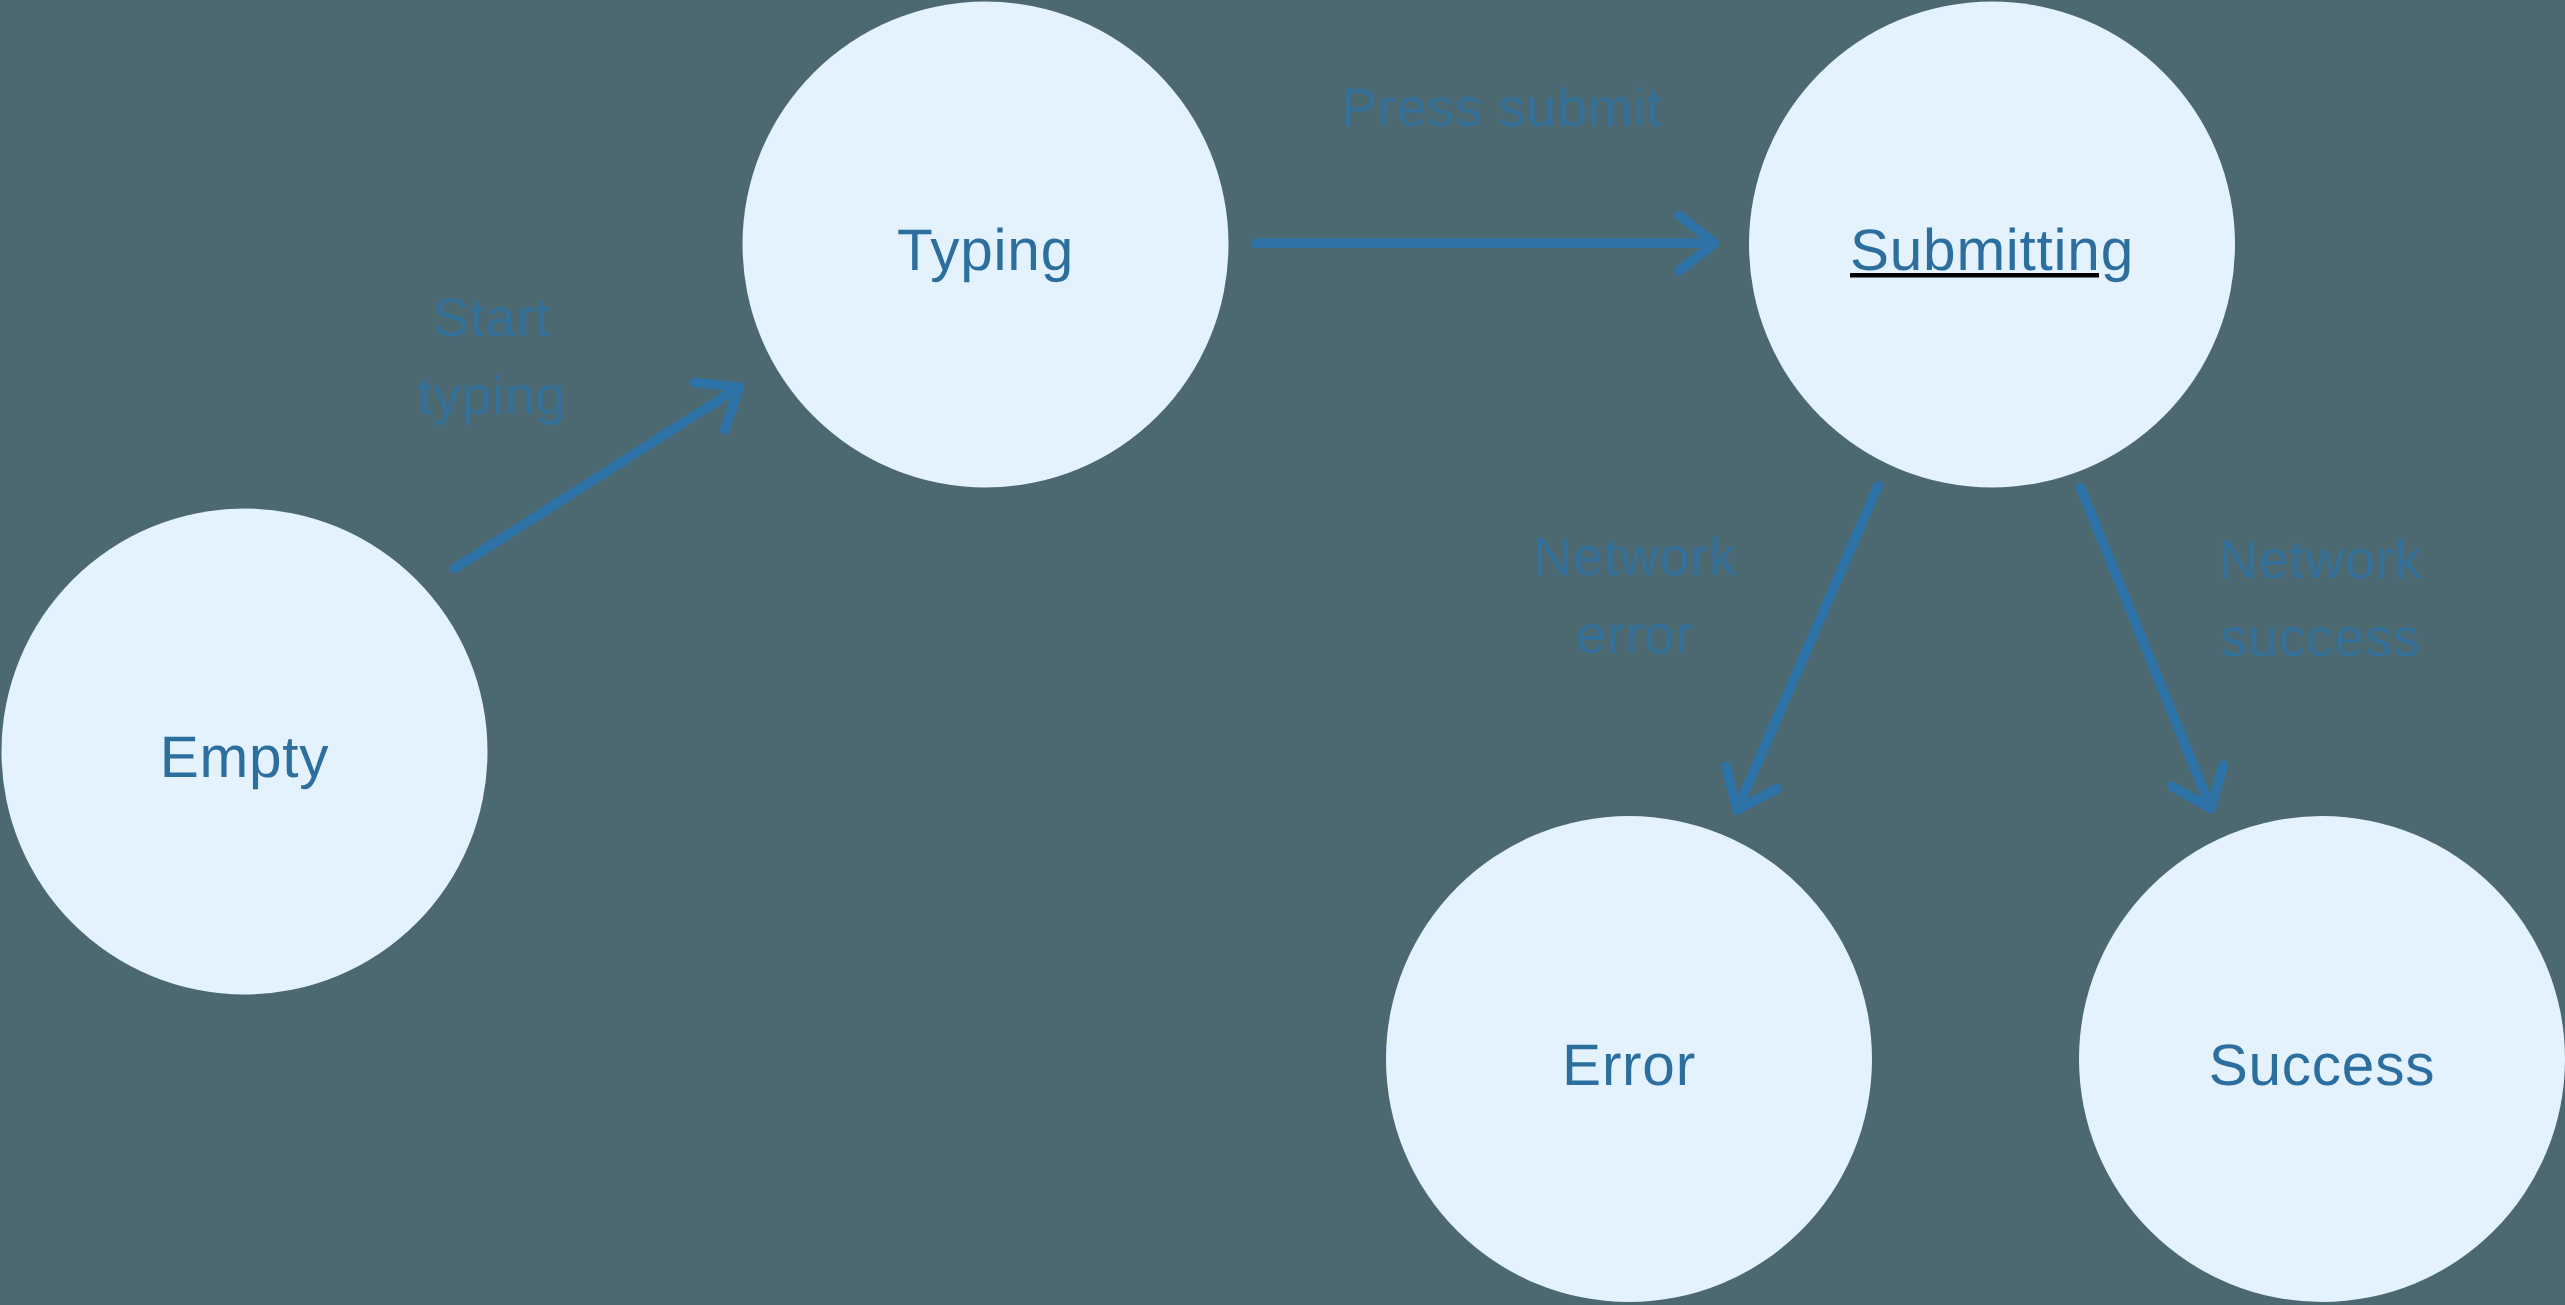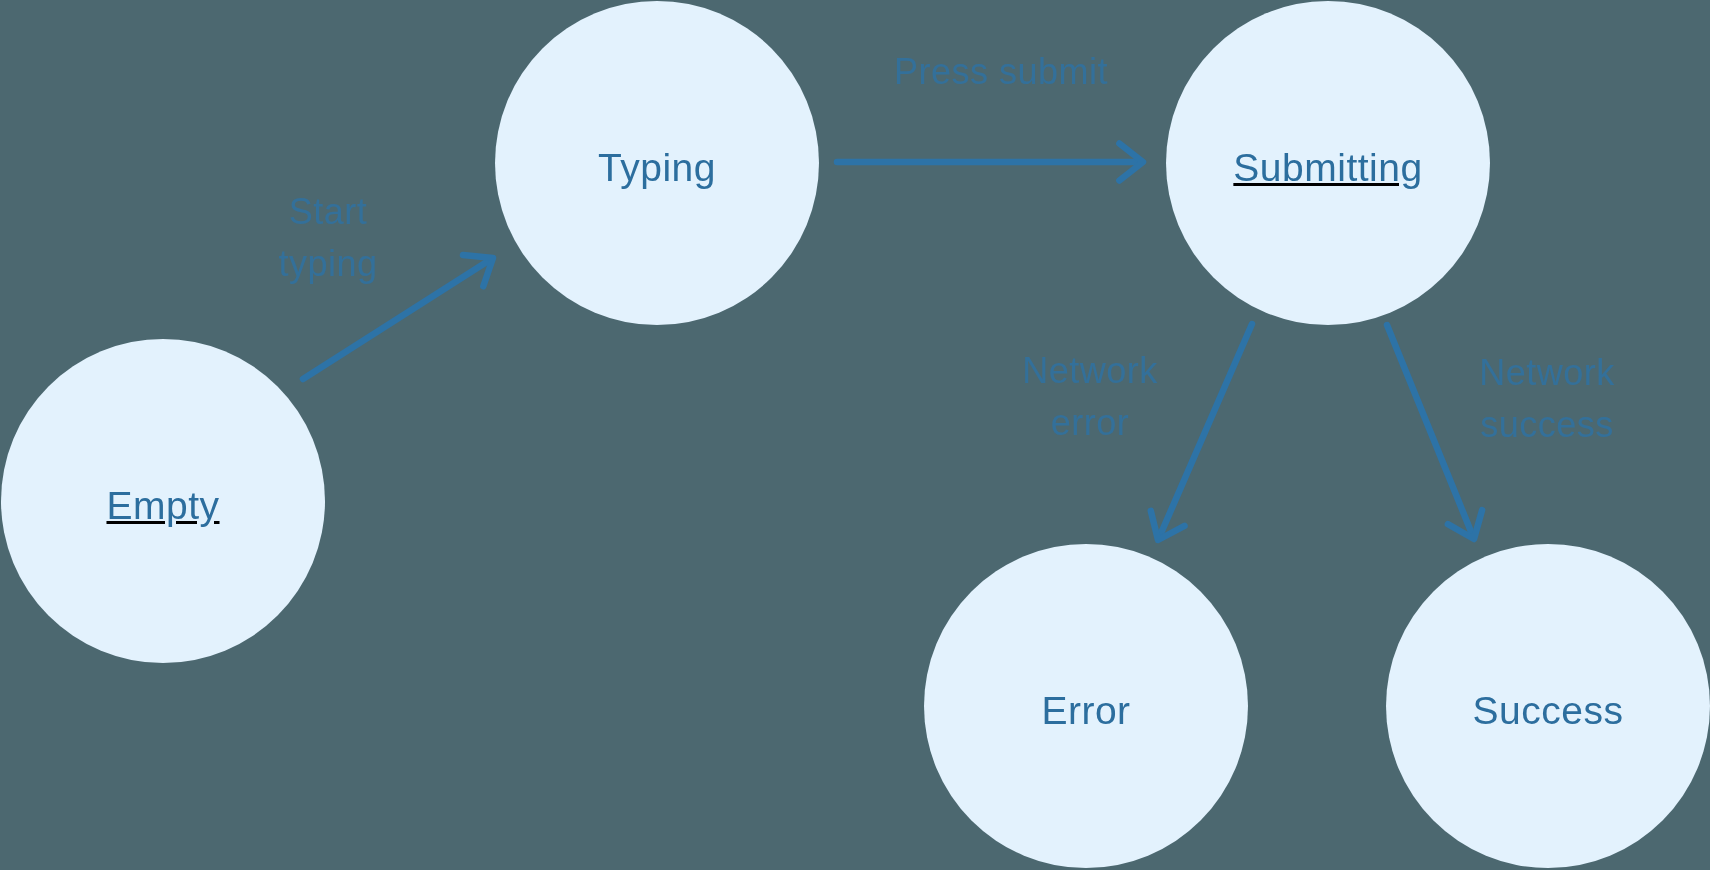--- a/index.html
+++ b/index.html
@@ -47,21 +47,21 @@
     align-items:center;
     justify-content:center;
   }
   .node-label{
     color:var(--node-text);
     font-size:39px;
     letter-spacing:0.5px;
     padding-top:10px;
     white-space:nowrap;
   }
-  .node-empty{left:1px;top:339px;text-decoration:underline;}
+  .node-empty{left:1px;top:339px;}
   .node-typing{left:495px;top:1px;}
   .node-submitting{left:1166px;top:1px;text-decoration:underline;}
   .node-error{left:924px;top:544px;}
   .node-success{left:1386px;top:544px;}
   .edge-label{
     position:absolute;
     transform:translate(-50%,-50%);
     text-align:center;
     color:var(--edge-label);
     opacity:0.9;

